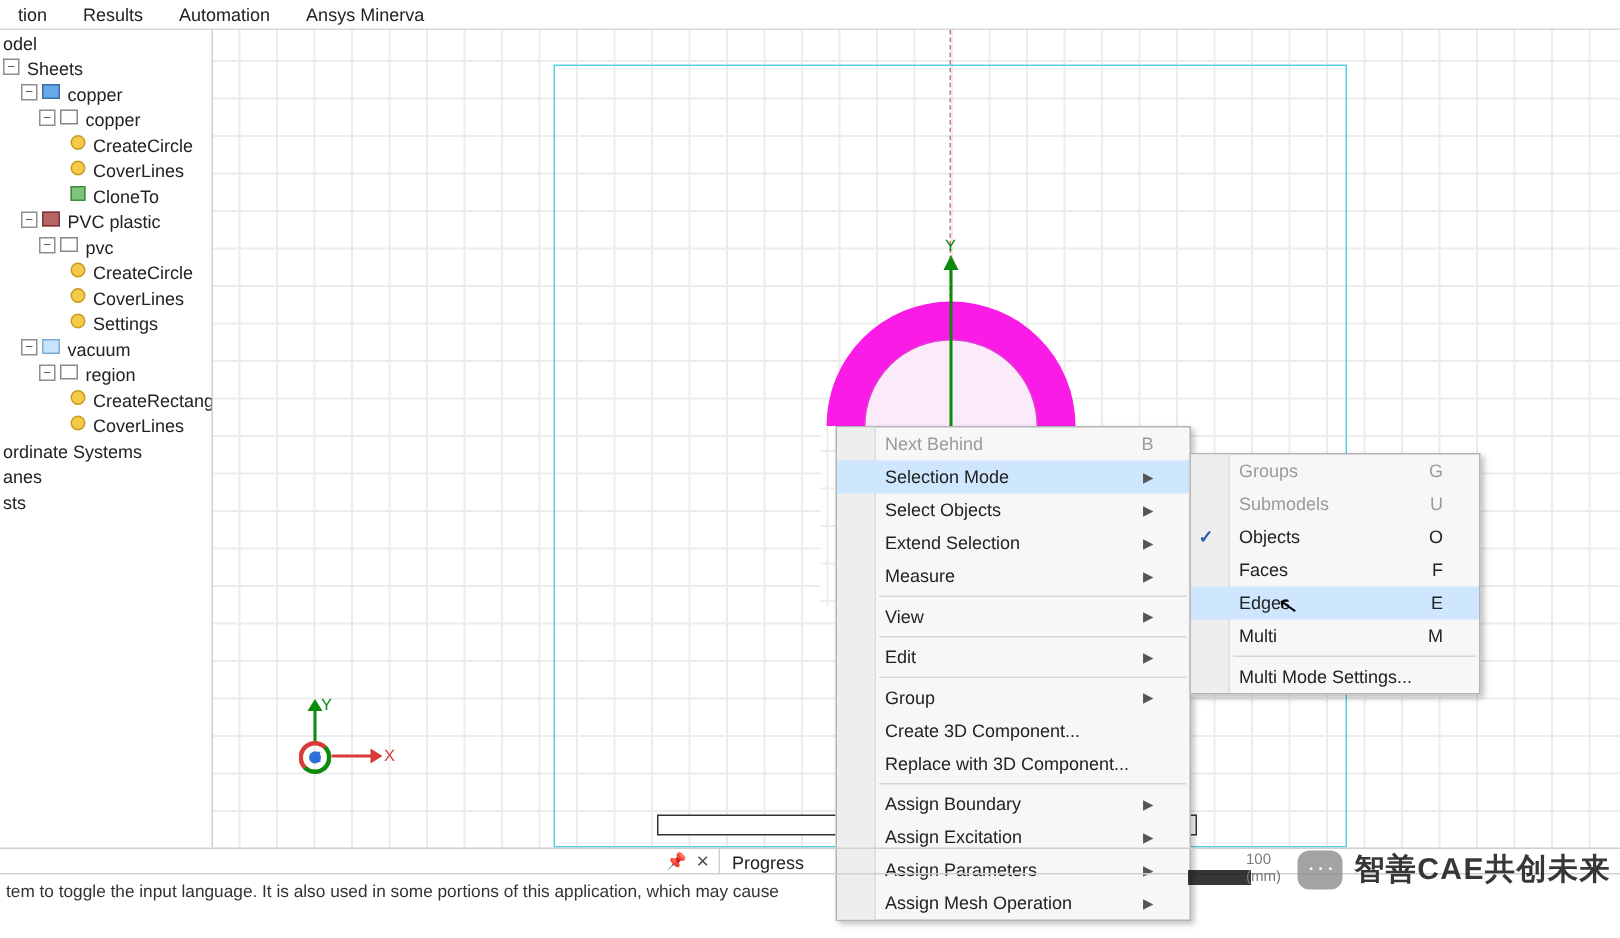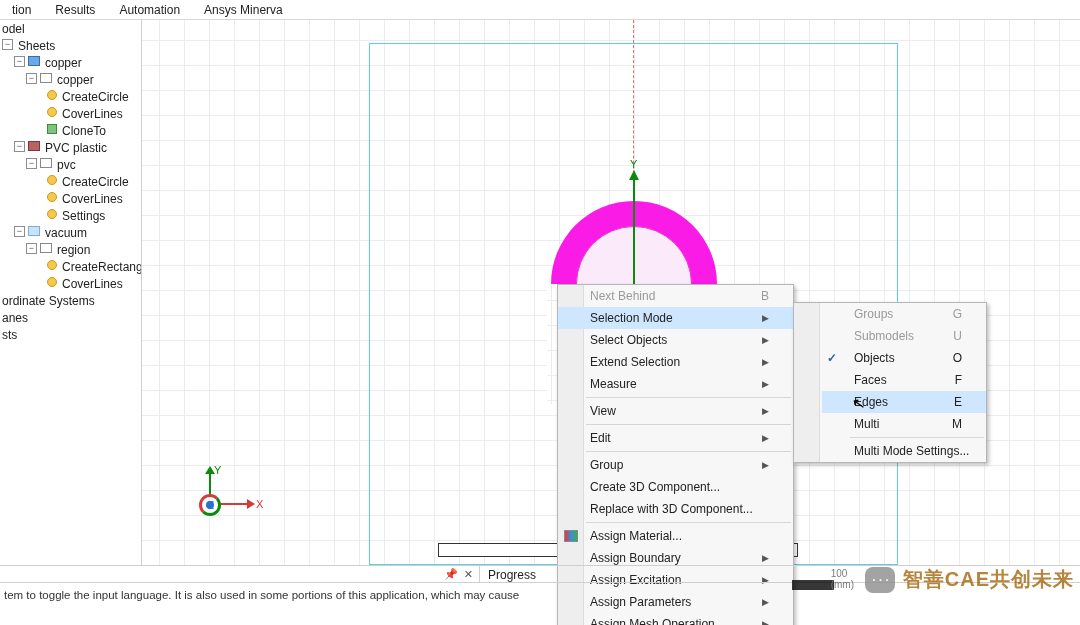--- a/index.html
+++ b/index.html
@@ -82,29 +82,29 @@
   .ctx-item.disabled { color: #9a9a9a; }
   .ctx-item .sc { margin-left: auto; padding-left: 20px; }
   .ctx-item .arrow { margin-left: auto; font-size: 9px; color: #555; }
   .ctx-item.hl { background: #cfe6ff; }
   .ctx .sep { height: 1px; margin: 2px 2px 2px 28px; background: #d6d6d6; }
   .ctx .check { position: absolute; left: 5px; color: #2a5db0; font-weight: bold; }
   .ctx .maticon { position: absolute; left: 6px; width: 14px; height: 12px;
                   background: linear-gradient(90deg,#e33,#3a8be3,#33b24a); border: 1px solid #888; }
 
   .ctx-main { left: 557px; top: 284px; width: 237px; }
-  .ctx-sub  { left: 793px; top: 302px; width: 194px; padding-left: 28px; }
+  .ctx-sub  { left: 793px; top: 302px; width: 194px; }
 
   .cursor { position: absolute; left: 852px; top: 394px; font-size: 16px; color: #000; transform: rotate(-10deg); pointer-events: none; }
 
   
   .wm { position: absolute; right: 6px; bottom: 32px; display: flex; align-items: center; gap: 8px; opacity: .78; }
   .wm .bubble { width: 30px; height: 26px; border-radius: 8px; background: #8a8a8a; position: relative; }
   .wm .bubble:after { content: "..."; position: absolute; left: 7px; top: 0; color: #fff; font-size: 16px; letter-spacing: 2px; }
-  .wm .txt { font-size: 20px; font-weight: 600; color: #a16207; letter-spacing: 1px; }
+  .wm .txt { font-size: 20px; font-weight: 600; color: #000000; letter-spacing: 1px; }
   .wm .scale { position: absolute; right: 220px; top: 2px; font-size: 10px; color: #555; }
   .wm .blackbar { position: absolute; right: 240px; top: 14px; width: 42px; height: 10px; background: #000; }
 </style>
 </head>
 <body>
 
 <div class="menubar">
   <span>tion</span>
   <span>Results</span>
   <span>Automation</span>
@@ -277,24 +277,20 @@
       <span class="arrow">▶</span>
     </div>
     <div class="ctx-item">
       <span>Create 3D Component...</span>
     </div>
     <div class="ctx-item">
       <span>Replace with 3D Component...</span>
     </div>
     <div class="sep"></div>
     <div class="ctx-item">
-      <span class="maticon"></span>
-      <span>Assign Material...</span>
-    </div>
-    <div class="ctx-item">
       <span>Assign Boundary</span>
       <span class="arrow">▶</span>
     </div>
     <div class="ctx-item">
       <span>Assign Excitation</span>
       <span class="arrow">▶</span>
     </div>
     <div class="ctx-item">
       <span>Assign Parameters</span>
       <span class="arrow">▶</span>

